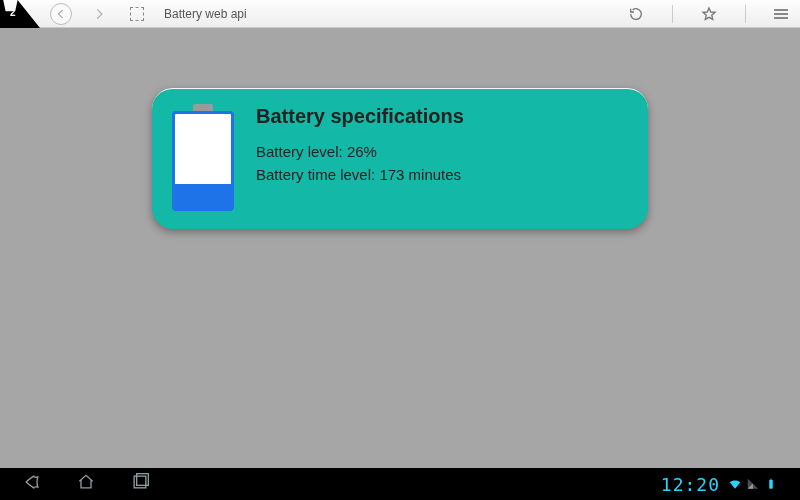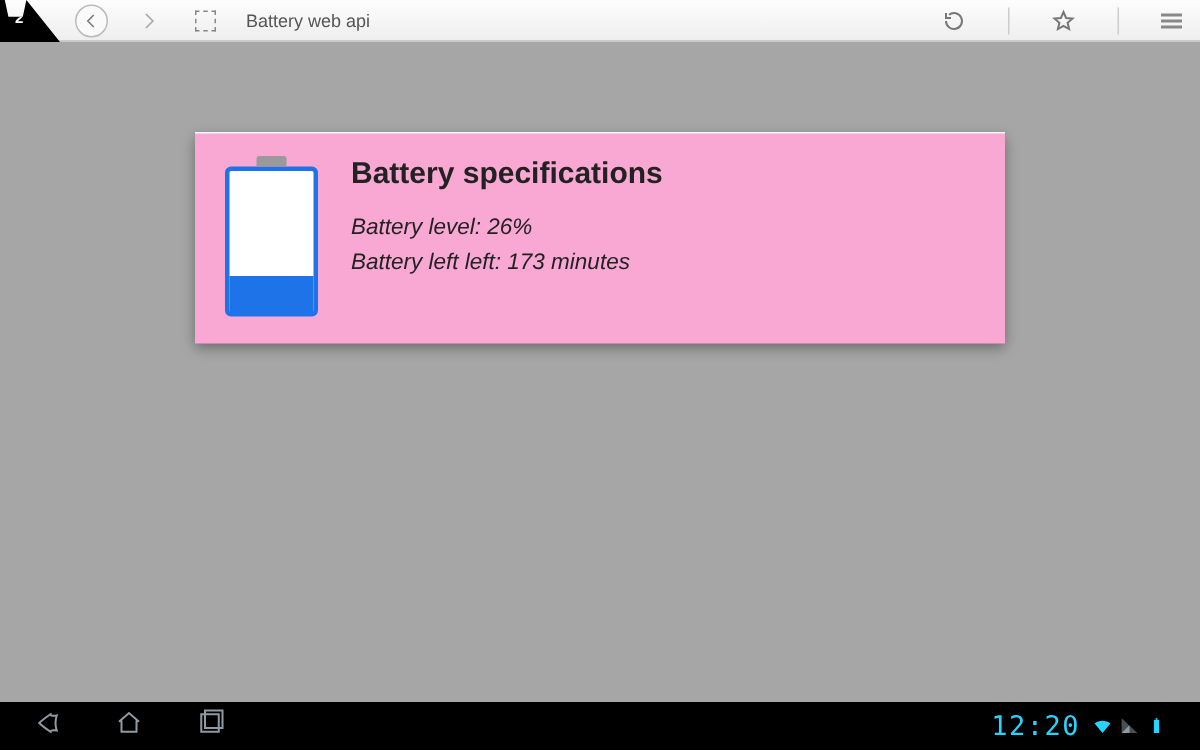--- a/index.html
+++ b/index.html
@@ -48,45 +48,45 @@
   .menu { flex-direction:column; gap:2px; }
   .menu span { width:14px; height:2px; background:#888; }
   .vdiv { width:1px; height:18px; background:#ccc; margin:0 4px; }
 
   
   .page {
     flex:1; display:flex; justify-content:center; align-items:flex-start;
     padding-top:60px;
   }
   .card {
-    width: 540px;
-    background: #f9a8d4;
+    width: 496px;
+    background: #14b8a6;
     border-top: 1px solid #f7f7f7;
     box-shadow: 0 3px 8px rgba(0,0,0,.35);
     padding: 16px 20px 18px 20px;
-    display:flex; gap:22px;
+    display:flex; gap:22px;border-radius:21px;
   }
   .battery {
     width: 62px; height: 100px;
     border: 3px solid #1e73e8;
     border-radius: 4px;
     background: #fff;
     position: relative;
     margin-top:6px;
   }
   .battery::before {
     content:""; position:absolute; top:-10px; left:50%; transform:translateX(-50%);
     width:20px; height:7px; background:#9a9a9a; border-radius:2px 2px 0 0;
   }
   .battery .fill {
     position:absolute; left:0; right:0; bottom:0;
     background:#1e73e8;
   }
   .info h2 { font-size:20px; font-weight:bold; color:#222; margin-bottom:12px; }
-  .info .row { font-size:15px; color:#222; line-height:1.55;font-style:italic; }
+  .info .row { font-size:15px; color:#222; line-height:1.55; }
 
   
   .navbar {
     height: 32px; background:#000;
     display:flex; align-items:center;
     padding: 13px 22px;
     color:#8f9ba3;
   }
   .navbar .sys { display:flex; gap:34px; }
   .navbar .sys svg { width:20px; height:20px; }
@@ -143,21 +143,21 @@
   <div class="card">
     <div class="battery">
       <div class="fill" id="battery-fill" style="height: 26%;"></div>
     </div>
     <div class="info">
       <h2>Battery specifications</h2>
       <div class="row">
         <span>Battery level</span>: <span>26%</span>
       </div>
       <div class="row">
-        <span>Battery left left</span>: <span>173 minutes</span>
+        <span>Battery time level</span>: <span>173 minutes</span>
       </div>
     </div>
   </div>
 </div>
 
 <div class="navbar">
   <div class="sys">
     <div>
       <svg viewBox="0 0 24 24">
           <path fill="none" stroke="currentColor" stroke-width="1.6" d="M14 5c-3 2-6 4-9 7 3 3 6 5 9 7 0-2 5-1 5-1s-1-3-1-6 1-6 1-6-5 1-5-1z"></path>

